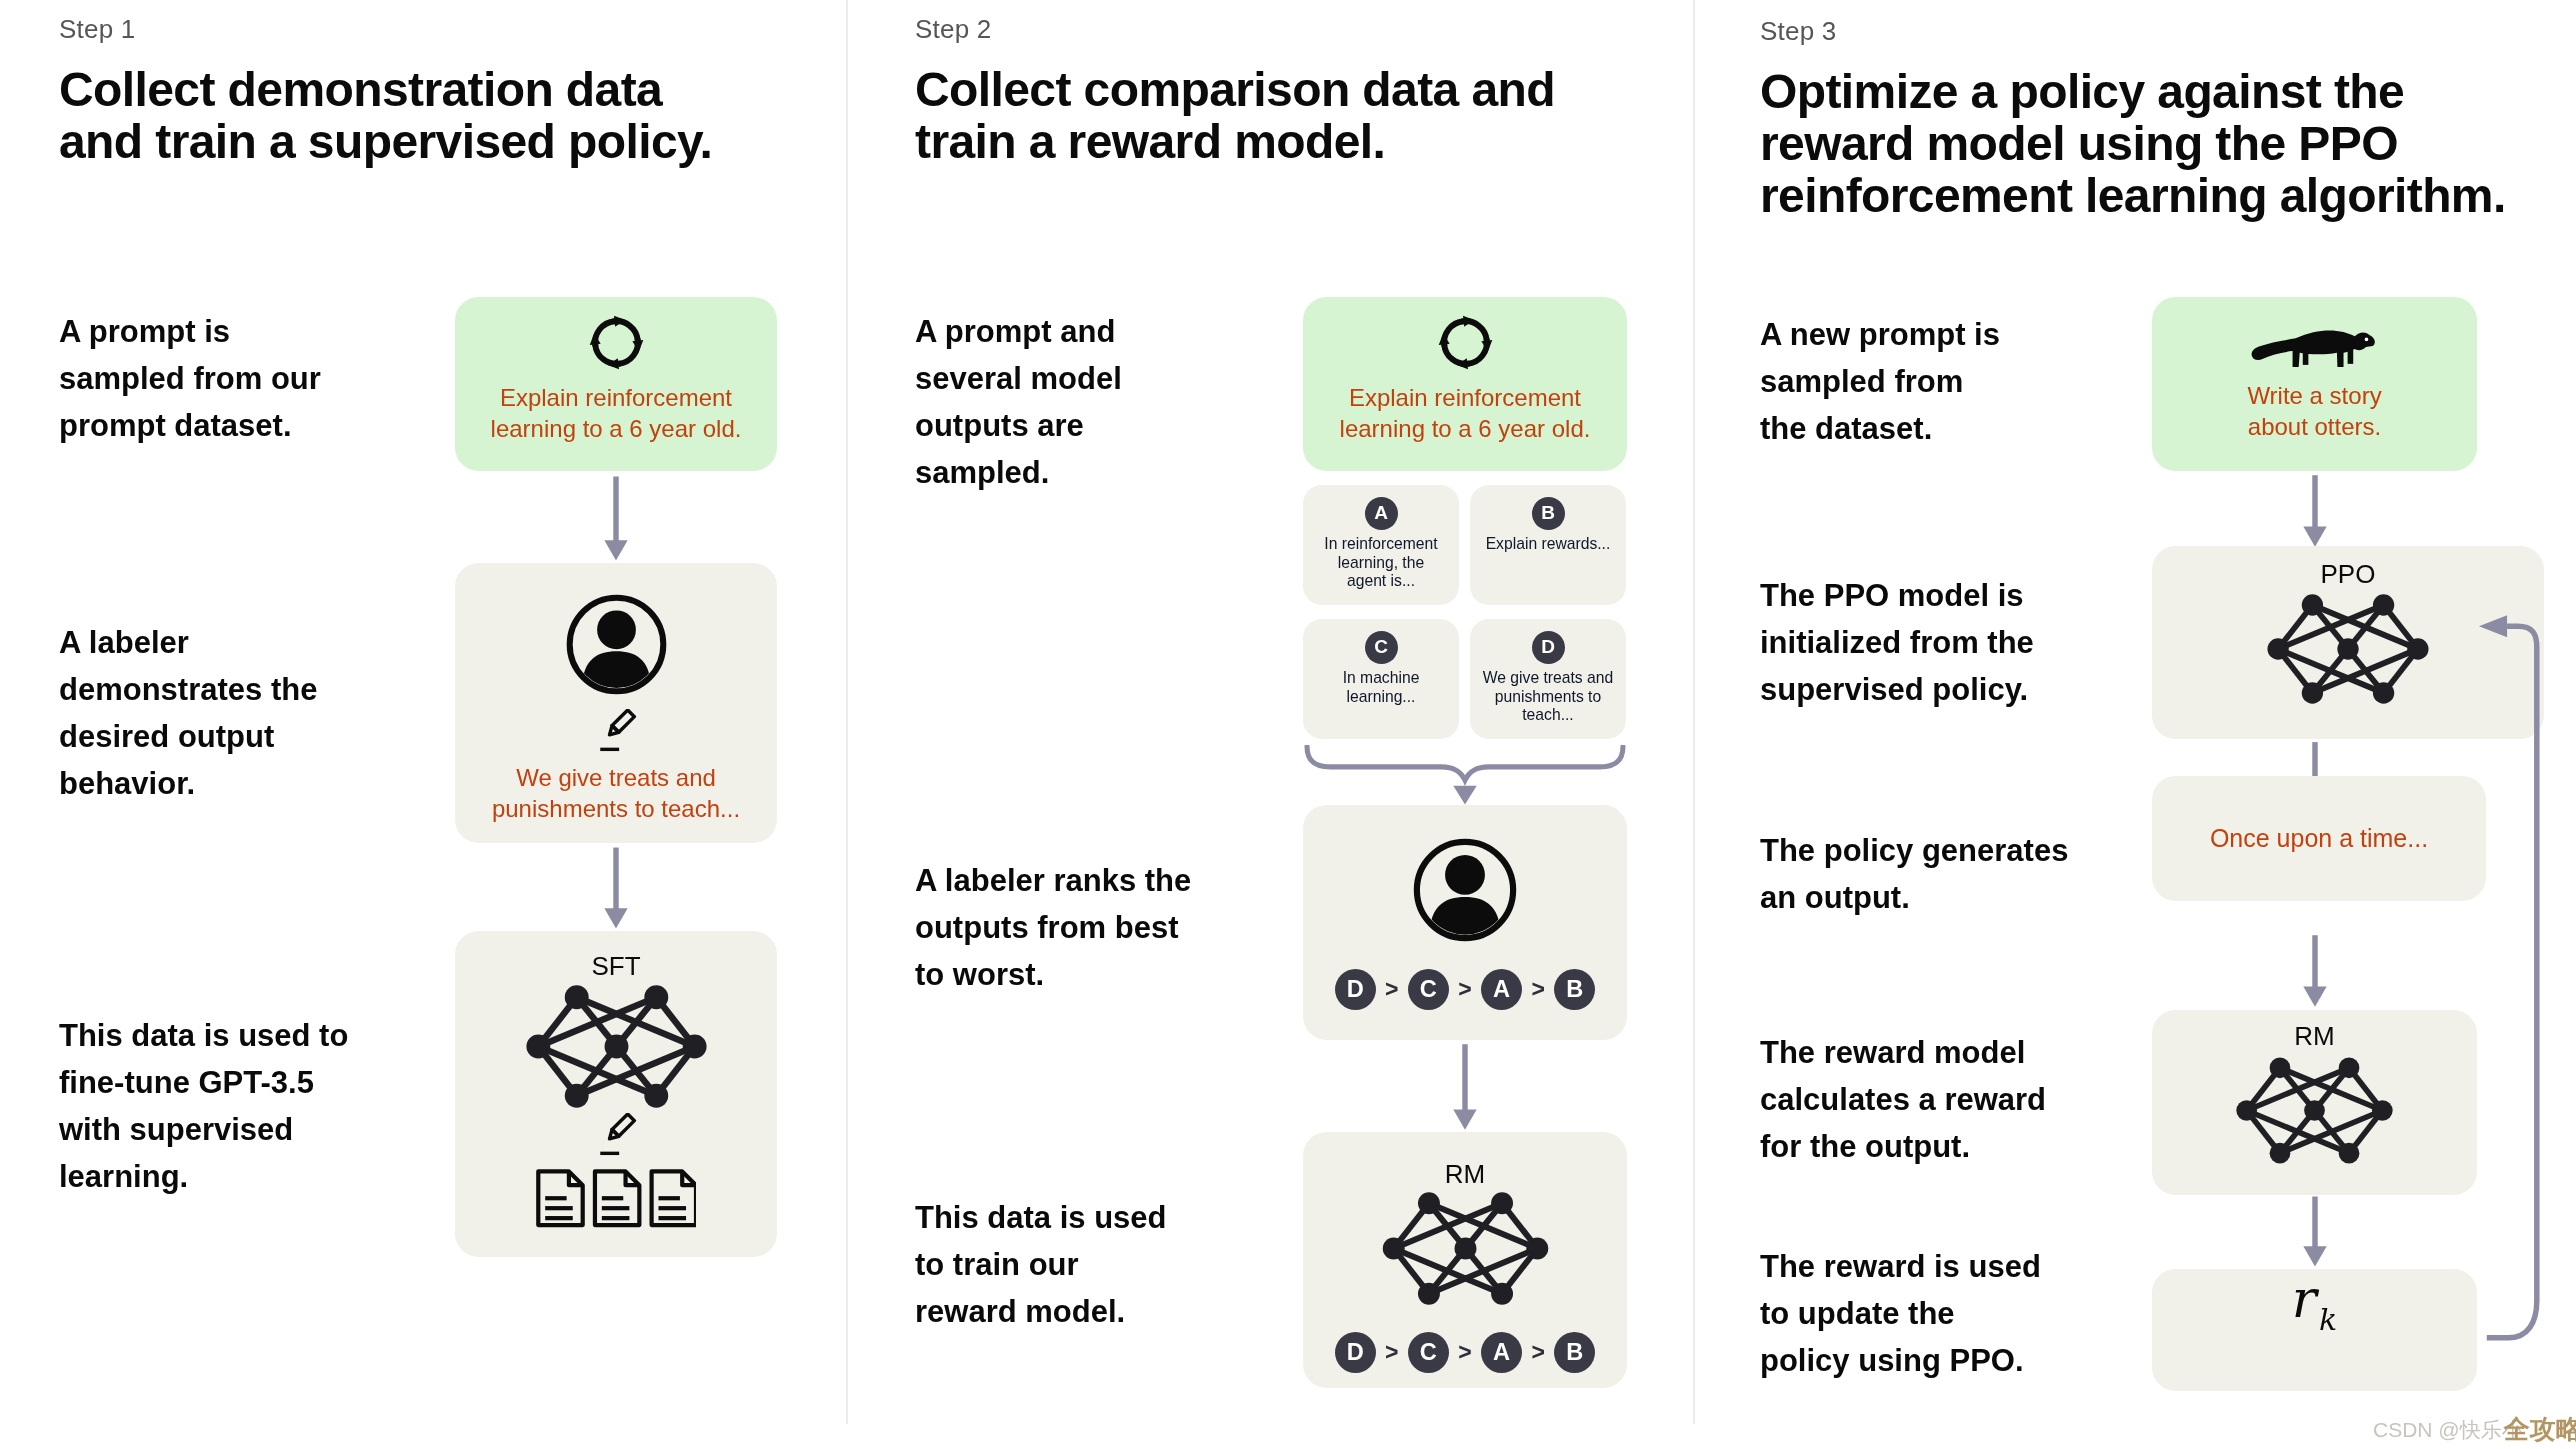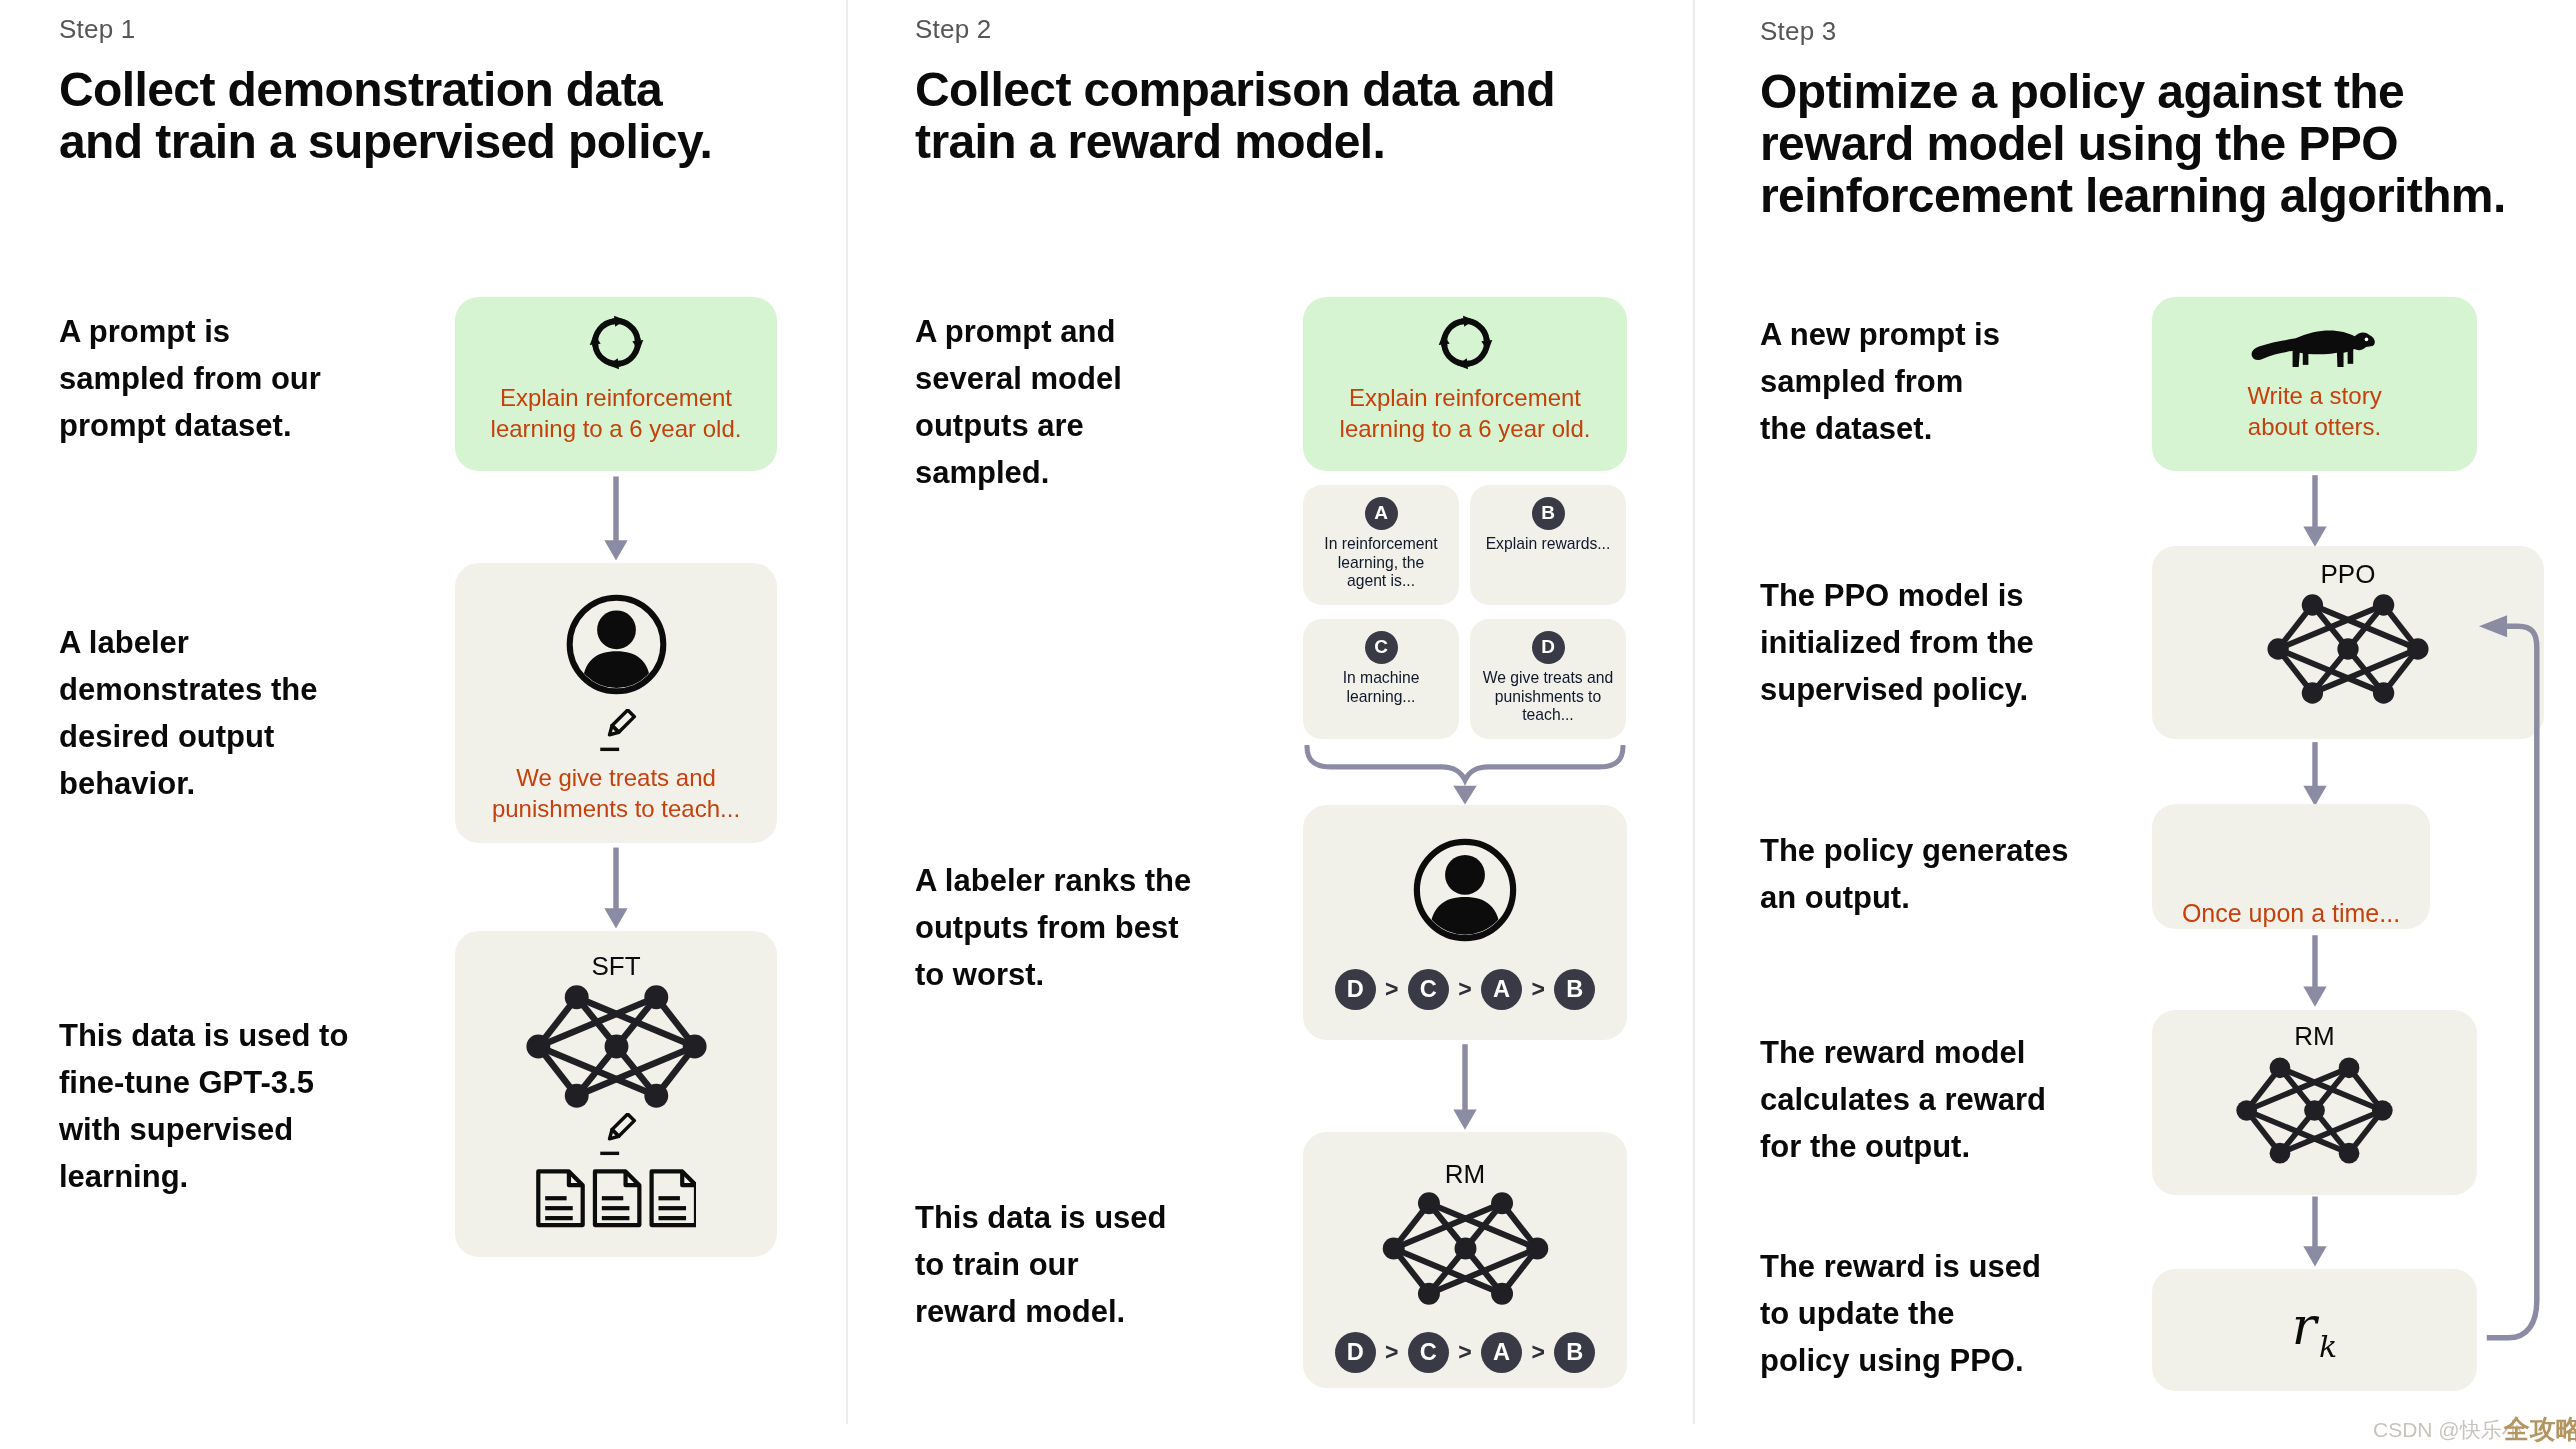--- a/index.html
+++ b/index.html
@@ -404,21 +404,21 @@
           <circle cx="55" cy="68" r="16.5"></circle>
       </g>
     </svg>
   </div>
 
   <svg class="abs" style="left:2301px;top:742px" width="28" height="64" viewBox="0 0 36 82">
     <line x1="18" y1="0" x2="18" y2="58" stroke="#8b8ba3" stroke-width="7"></line>
     <polygon points="3,56 33,56 18,82" fill="#8b8ba3"></polygon>
   </svg>
 
-  <div class="box" style="left:2152px;top:804px;width:278px;height:125px;justify-content:flex-end">
+  <div class="box" style="left:2152px;top:776px;width:334px;height:125px;justify-content:center">
     <div class="box-text" style="font-size:25px">
         <div>Once upon a time...</div>
       </div>
   </div>
 
   <svg class="abs" style="left:2301px;top:935px" width="28" height="72" viewBox="0 0 36 92">
     <line x1="18" y1="0" x2="18" y2="68" stroke="#8b8ba3" stroke-width="7"></line>
     <polygon points="3,66 33,66 18,92" fill="#8b8ba3"></polygon>
   </svg>
 
@@ -449,21 +449,21 @@
           <circle cx="55" cy="68" r="16.5"></circle>
       </g>
     </svg>
   </div>
 
   <svg class="abs" style="left:2301px;top:1196px" width="28" height="71" viewBox="0 0 36 90">
     <line x1="18" y1="0" x2="18" y2="66" stroke="#8b8ba3" stroke-width="7"></line>
     <polygon points="3,64 33,64 18,90" fill="#8b8ba3"></polygon>
   </svg>
 
-  <div class="box" style="left:2152px;top:1269px;width:325px;height:122px;justify-content:center">
+  <div class="box" style="left:2152px;top:1269px;width:325px;height:122px;justify-content:flex-start">
     <span class="rk"><span>r</span><sub>k</sub></span>
   </div>
 
   <svg class="abs" style="left:2468px;top:605px" width="86" height="754" viewBox="0 0 110 960">
     <path d="M 50,25 L 64,25 C 82,25 88,34 88,52 L 88,888 C 88,916 76,935 52,935 L 24,935" fill="none" stroke="#8b8ba3" stroke-width="7" stroke-linejoin="round"></path>
     <polygon points="14,25 50,11 50,39" fill="#8b8ba3"></polygon>
   </svg>
 
   <div class="watermark">
     <span class="wm-prefix">CSDN @快乐小</span><span class="wm-overlay">全攻略</span>

